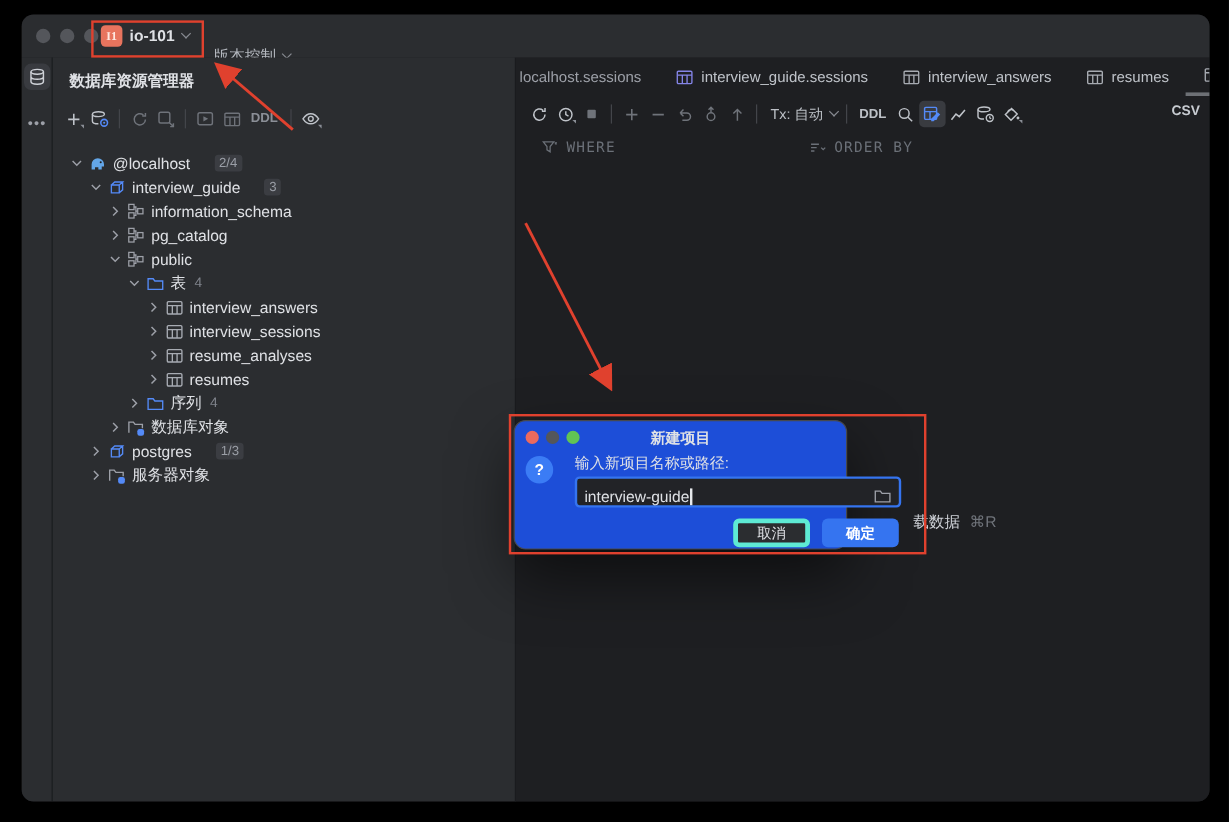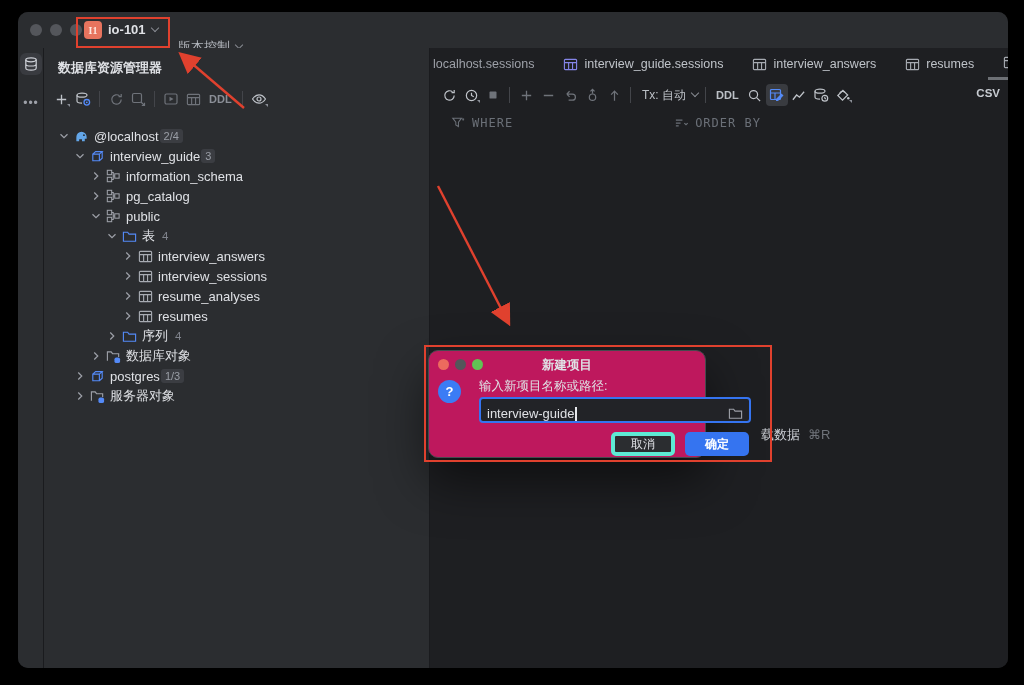--- a/index.html
+++ b/index.html
@@ -43,21 +43,21 @@
               border-left:3px solid transparent; border-top:3px solid #8a8e96; }
   .tsep { width:1px; height:16px; background:#43454a; margin:0 5px; }
   .ddl-txt { font-size:11px; font-weight:600; color:#8b8f97; padding:0 5px; }
 
   .tree { position:absolute; left:0; top:78px; right:0; }
   .row { height:20px; display:flex; align-items:center; font-size:13px; color:#dfe1e5; white-space:nowrap; }
   .lv0{padding-left:12px;} .lv1{padding-left:28px;} .lv2{padding-left:44px;}
   .lv3{padding-left:60px;} .lv4{padding-left:76px;}
   .tchev { width:16px; height:16px; display:flex; align-items:center; justify-content:center; color:#9da0a8; flex:none; }
   .ticon { width:16px; height:16px; margin:0 5px 0 1px; display:flex; align-items:center; justify-content:center; flex:none; }
-  .chip { margin-left:1px; font-size:11px; color:#9a9ea6; background:#3b3d42; border-radius:3px;
+  .chip { margin-left:20px; font-size:11px; color:#9a9ea6; background:#3b3d42; border-radius:3px;
           padding:1px 4px; line-height:12px; }
   .cnt  { margin-left:7px; font-size:11.5px; color:#80848c; }
   .c-blue { color:#548af7; } .c-gray { color:#a7abb2; } .c-dim { color:#9da0a8; }
 
   
   .editor { position:absolute; left:412px; top:36px; right:0; bottom:0; background:#1e1f22; }
   .tabbar { position:absolute; left:0; top:0; right:0; height:32px; display:flex; overflow:hidden; }
   .tab { display:flex; align-items:center; gap:6px; padding:0 14px; font-size:12.5px;
          color:#bfc3c9; white-space:nowrap; flex:none; }
   .tab .ticon { margin:0; }
@@ -70,21 +70,21 @@
   .csv-label { position:absolute; right:8px; top:39px; font-size:11.5px; font-weight:600; color:#c8ccd2; }
 
   .filterbar { position:absolute; left:0; top:62px; right:0; height:26px; display:flex; align-items:center;
                font-family:"DejaVu Sans Mono", monospace; font-size:12px; color:#6b7078; letter-spacing:1px; }
   .f-ic { width:16px; height:16px; margin-right:6px; display:flex; align-items:center; justify-content:center; color:#6b7078; }
 
   .hint { position:absolute; left:761px; top:426px; font-size:13px; color:#d0d3d9; z-index:4; white-space:nowrap; }
   .hint .sc { color:#6f737a; margin-left:8px; }
 
   
-  .dialog { position:absolute; left:428px; top:350px; width:278px; height:108px; background:#be185d;
+  .dialog { position:absolute; left:428px; top:350px; width:278px; height:108px; background:#1d4ed8;
             border:1px solid #47494e; border-radius:10px; z-index:5;
             box-shadow:0 22px 50px rgba(0,0,0,.55); }
   .dlg-traffic { position:absolute; left:9px; top:8px; display:flex; gap:6px; }
   .dtl { width:11px; height:11px; border-radius:50%; }
   .dtl-red{background:#ec6a5e;} .dtl-gray{background:#54565a;} .dtl-green{background:#61c454;}
   .dlg-title { position:absolute; left:0; right:0; top:6px; text-align:center; font-size:12.5px;
                font-weight:600; color:#dfe1e5; }
   .help-badge { position:absolute; left:9px; top:29px; width:23px; height:23px; border-radius:50%;
                 background:#3b7cf5; color:#fff; font-size:13px; font-weight:bold;
                 display:flex; align-items:center; justify-content:center; }

